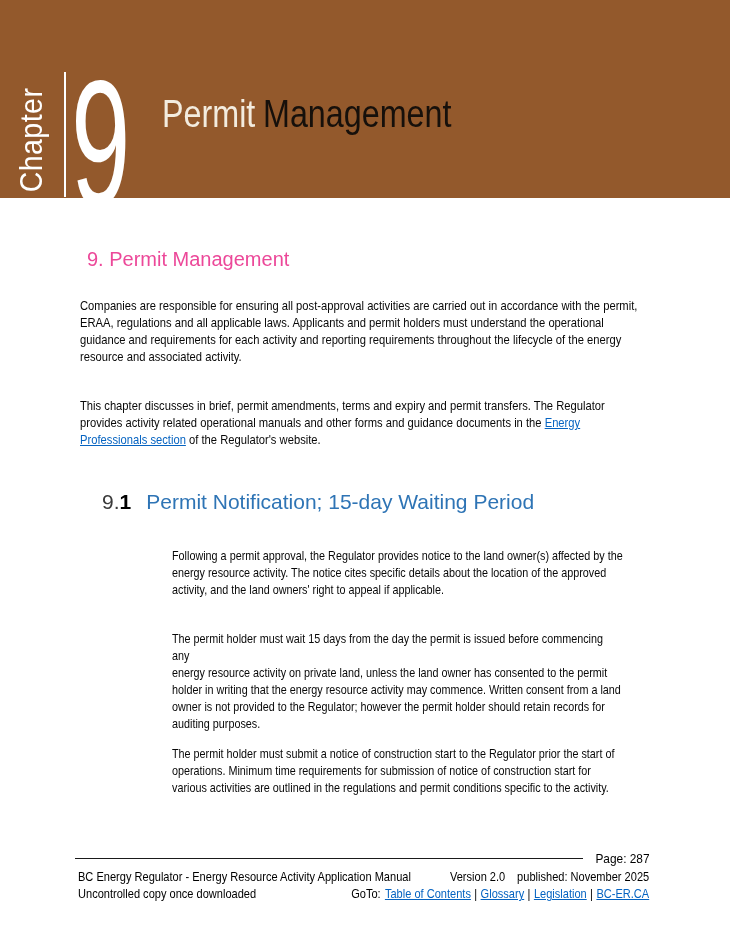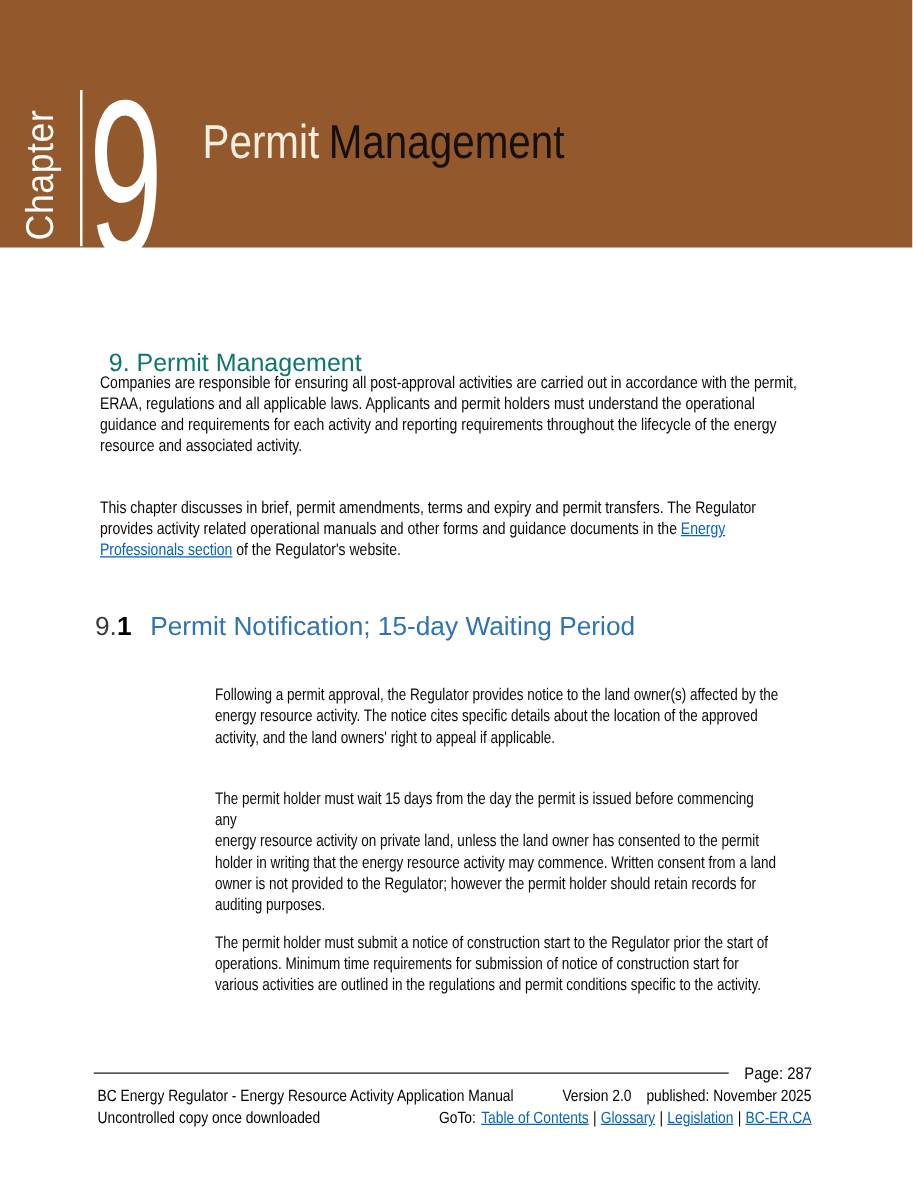--- a/index.html
+++ b/index.html
@@ -21,22 +21,22 @@
     color:#ffffff;transform:scaleX(0.60);transform-origin:left top;white-space:nowrap;
   }
   .banner-title{
     position:absolute;left:162px;top:94px;font-size:38px;line-height:40px;
     transform:scaleX(0.85);transform-origin:left top;white-space:nowrap;
   }
   .banner-title .w1{color:#F3ECDF;margin-right:9px}
   .banner-title .w2{color:#16100B}
 
   
-  .h1{position:absolute;left:87px;top:246px;font-size:20px;line-height:26px;color:#0f766e;white-space:nowrap;margin-top:32px;}
-  .h2{position:absolute;left:76px;top:488px;font-size:21px;line-height:27px;white-space:nowrap;}
+  .h1{position:absolute;left:87px;top:246px;font-size:20px;line-height:26px;color:#ec4899;white-space:nowrap;}
+  .h2{position:absolute;left:102px;top:488px;font-size:21px;line-height:27px;white-space:nowrap;}
   .h2 .num{color:#3A3A3A}
   .h2 .num-bold{color:#000;font-weight:bold;margin-right:15px}
   .h2 .txt{color:#2E74B5}
 
   
   .para{
     position:absolute;font-size:13.5px;line-height:17px;color:#080808;
     white-space:pre-line;transform-origin:left top;
   }
   .para.main{left:80px;width:704px;transform:scaleX(0.83);}

